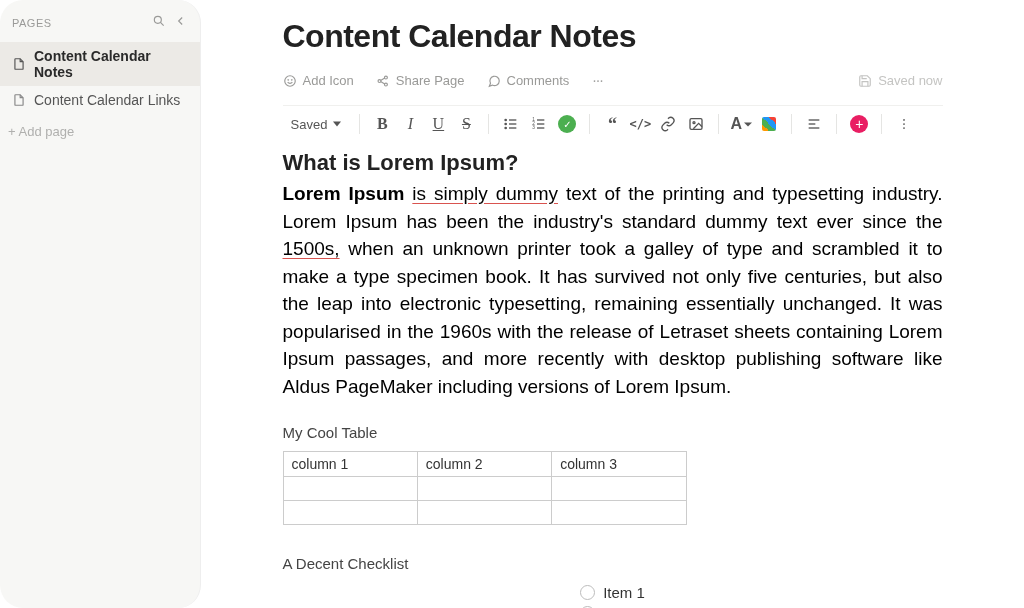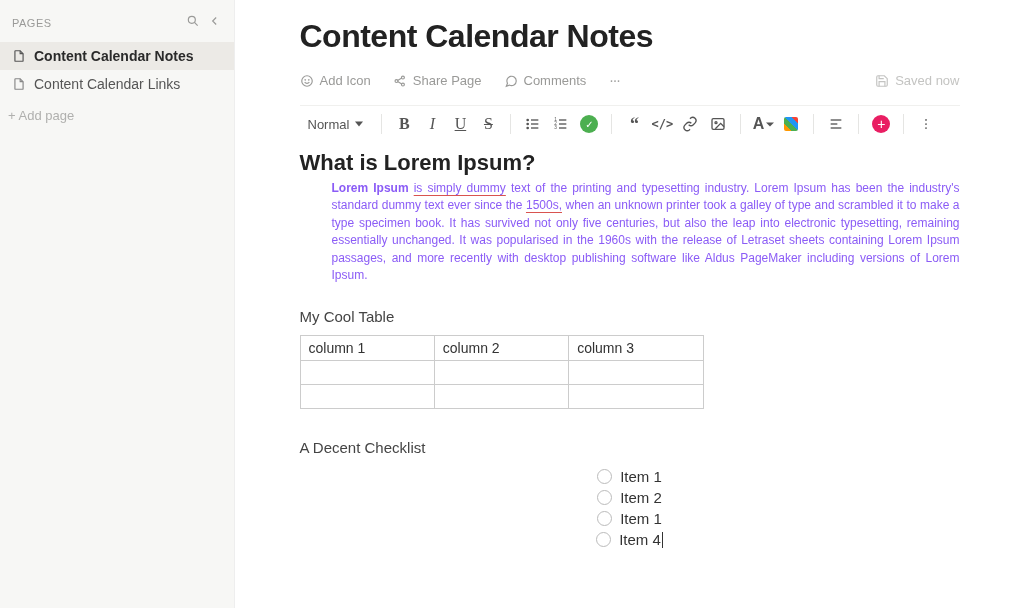--- a/index.html
+++ b/index.html
@@ -1,17 +1,17 @@
 <!DOCTYPE html>
 <html><head>
 <meta charset="utf-8">
 <style>
 * { margin: 0; padding: 0; box-sizing: border-box; }
 body { font-family: -apple-system, BlinkMacSystemFont, "Segoe UI", Helvetica, Arial, sans-serif; width: 1024px; height: 608px; display: flex; background: #fff; color: #333; overflow: hidden; }
-.sidebar { width: 235px; background: #f7f7f5; border-right: 1px solid #eee; padding-top: 14px; }
+.sidebar { width: 201px; background: #f7f7f5; border-right: 1px solid #eee; padding-top: 14px; border-radius: 23px; }
 .sidebar-header { display: flex; align-items: center; justify-content: space-between; padding: 0 12px 10px 12px; }
 .sidebar-title { font-size: 11px; letter-spacing: 0.5px; color: #9a9a98; font-weight: 500; }
 .sidebar-header-icons { display: flex; gap: 8px; align-items: center; }
 .sidebar-header-icons svg { width: 14px; height: 14px; stroke: #9a9a98; }
 .page-item { display: flex; align-items: center; gap: 8px; padding: 6px 12px; font-size: 14px; cursor: pointer; }
 .page-item.active { background: #eceae6; font-weight: 600; color: #2a2a2a; }
 .page-item:not(.active) { color: #555; }
 .page-icon { width: 14px; height: 14px; flex-shrink: 0; }
 .add-page { padding: 10px 8px; font-size: 13px; color: #b0b0ae; cursor: pointer; }
 .main { flex: 1; padding: 18px 16px 0 16px; overflow-y: auto; }
@@ -22,21 +22,21 @@
 .meta-icon { width: 14px; height: 14px; }
 .save-status { font-size: 13px; color: #c4c4c2; display: flex; align-items: center; gap: 6px; }
 .toolbar { display: flex; align-items: center; gap: 4px; padding: 6px 0 14px 0; border-top: 1px solid #f0f0ee; }
 .tb-sep { width: 1px; height: 20px; background: #e5e5e3; margin: 0 6px; }
 .tb-btn { display: flex; align-items: center; justify-content: center; min-width: 24px; height: 24px; cursor: pointer; border-radius: 3px; color: #555; }
 .tb-format { display: flex; align-items: center; gap: 6px; font-size: 13px; color: #555; padding: 0 8px; cursor: pointer; }
 .check-badge { width: 18px; height: 18px; border-radius: 50%; background: #4caf50; display: flex; align-items: center; justify-content: center; color: white; font-size: 10px; }
 .highlight-swatch { width: 14px; height: 14px; background: linear-gradient(45deg, #ff9800 25%, #4caf50 25% 50%, #2196f3 50% 75%, #f44336 75%); border-radius: 2px; }
 .plus-badge { width: 18px; height: 18px; border-radius: 50%; background: #e91e63; color: white; display: flex; align-items: center; justify-content: center; font-size: 14px; line-height: 1; }
 .heading2 { font-size: 22px; font-weight: 800; color: #222; margin-bottom: 4px; }
-.body-para { font-size: 12px; line-height: 1.45; color: #8b5cf6; text-align: justify; margin-bottom: 24px; margin-left: 32px; }
+.body-para { font-size: 19px; line-height: 1.45; color: #000000; text-align: justify; margin-bottom: 24px; }
 .body-para .bold { font-weight: 800; }
 .body-para .uline { text-decoration: underline; text-decoration-color: #d9534f; text-underline-offset: 3px; }
 .caption { font-size: 15px; color: #444; margin-bottom: 10px; }
 .cool-table { border-collapse: collapse; width: 404px; margin-bottom: 30px; }
 .cool-table td { border: 1px solid #ccc; padding: 4px 8px; font-size: 14px; height: 24px; }
 .checklist { list-style: none; }
 .checklist li { display: flex; align-items: center; gap: 8px; font-size: 15px; padding: 2px 0; color: #333; justify-content: center; }
 .check-circle { width: 15px; height: 15px; border: 1.5px solid #bbb; border-radius: 50%; flex-shrink: 0; }
 .cursor-line::after { content: ""; display: inline-block; width: 1px; height: 16px; background: #333; margin-left: 1px; vertical-align: text-bottom; }
 </style>
@@ -116,21 +116,21 @@
             <path d="M19 21H5a2 2 0 0 1-2-2V5a2 2 0 0 1 2-2h11l5 5v11a2 2 0 0 1-2 2z"></path>
             <polyline points="17 21 17 13 7 13 7 21"></polyline>
             <polyline points="7 3 7 8 15 8"></polyline>
           </svg>
         <span>Saved now</span>
       </div>
     </div>
 
     <div class="toolbar">
       <div class="tb-format">
-        <span>Normal</span>
+        <span>Saved</span>
         <svg width="8" height="8" viewBox="0 0 10 10" fill="#555">
             <polygon points="0,2 10,2 5,8"></polygon>
           </svg>
       </div>
       <div class="tb-sep"></div>
       <div class="tb-btn" style="font-weight:800;font-family:serif;">B</div>
       <div class="tb-btn" style="font-style:italic;font-family:serif;">I</div>
       <div class="tb-btn" style="text-decoration:underline;font-family:serif;">U</div>
       <div class="tb-btn" style="text-decoration:line-through;font-family:serif;">S</div>
       <div class="tb-sep"></div>

